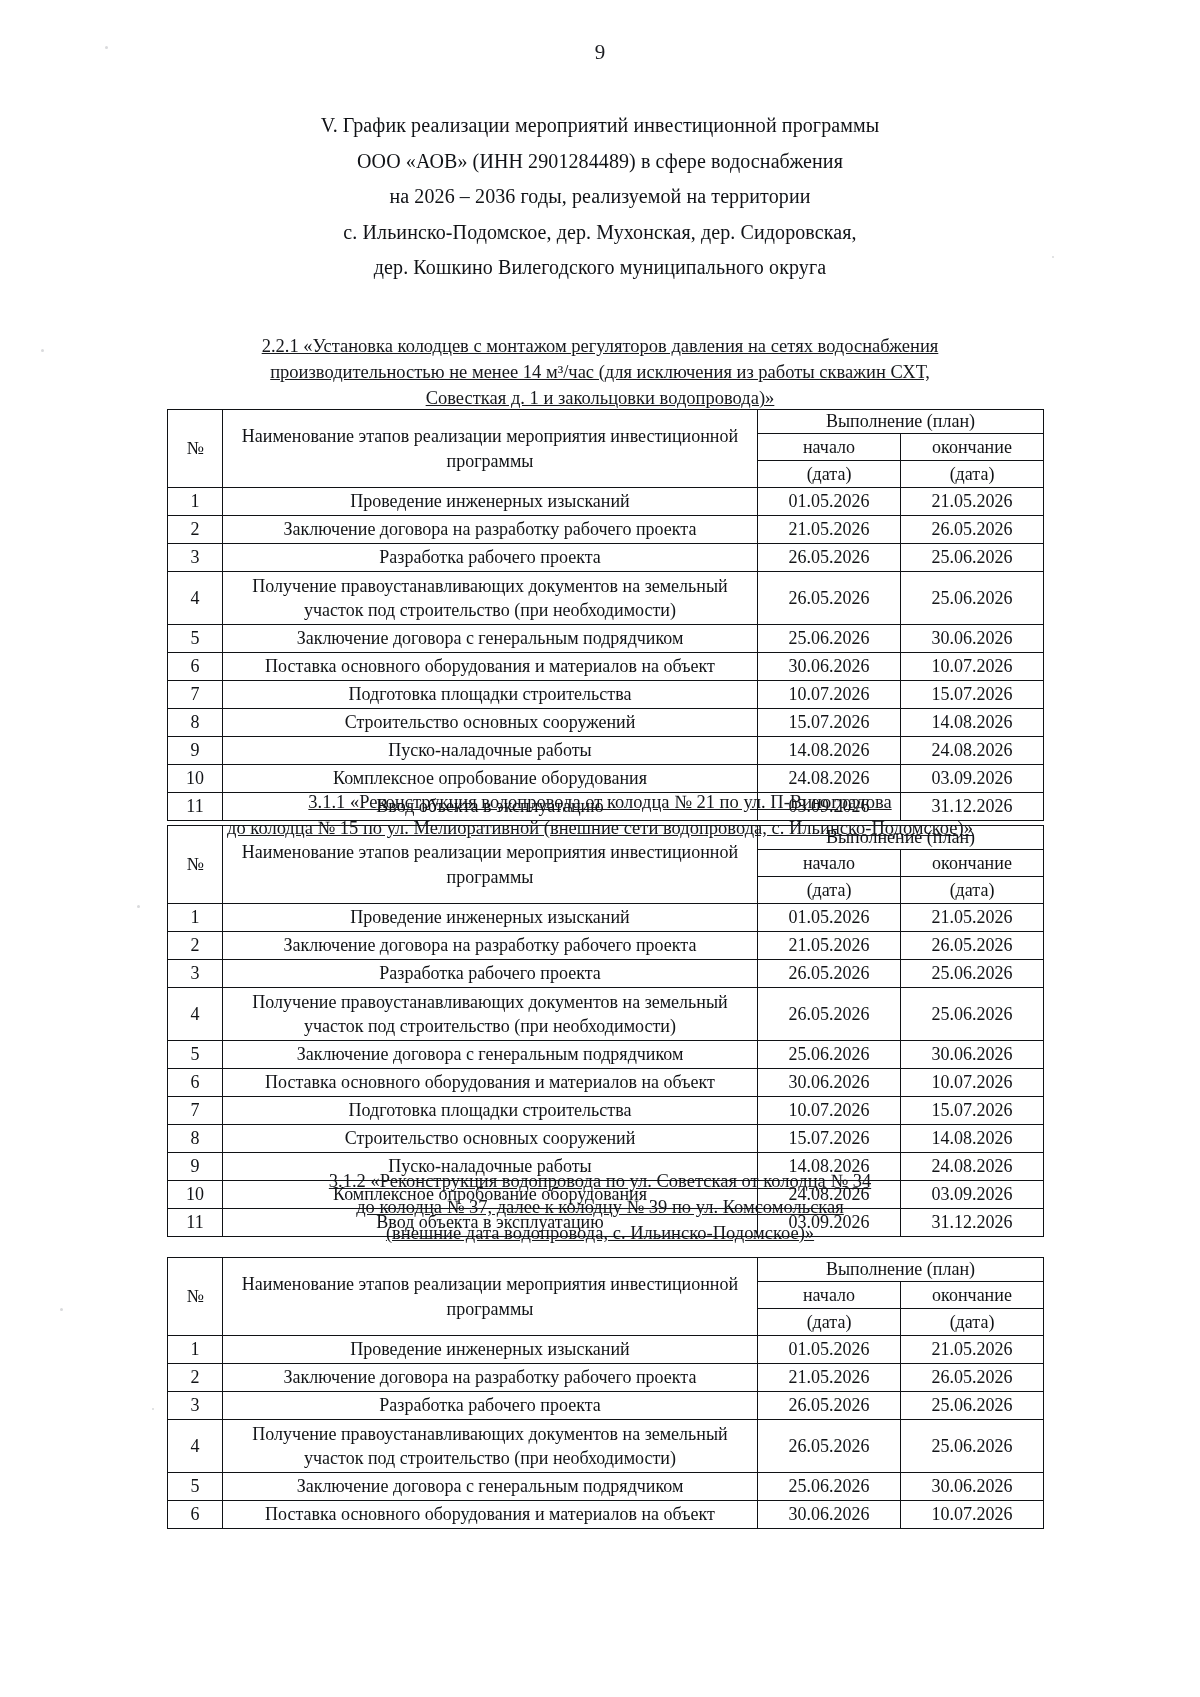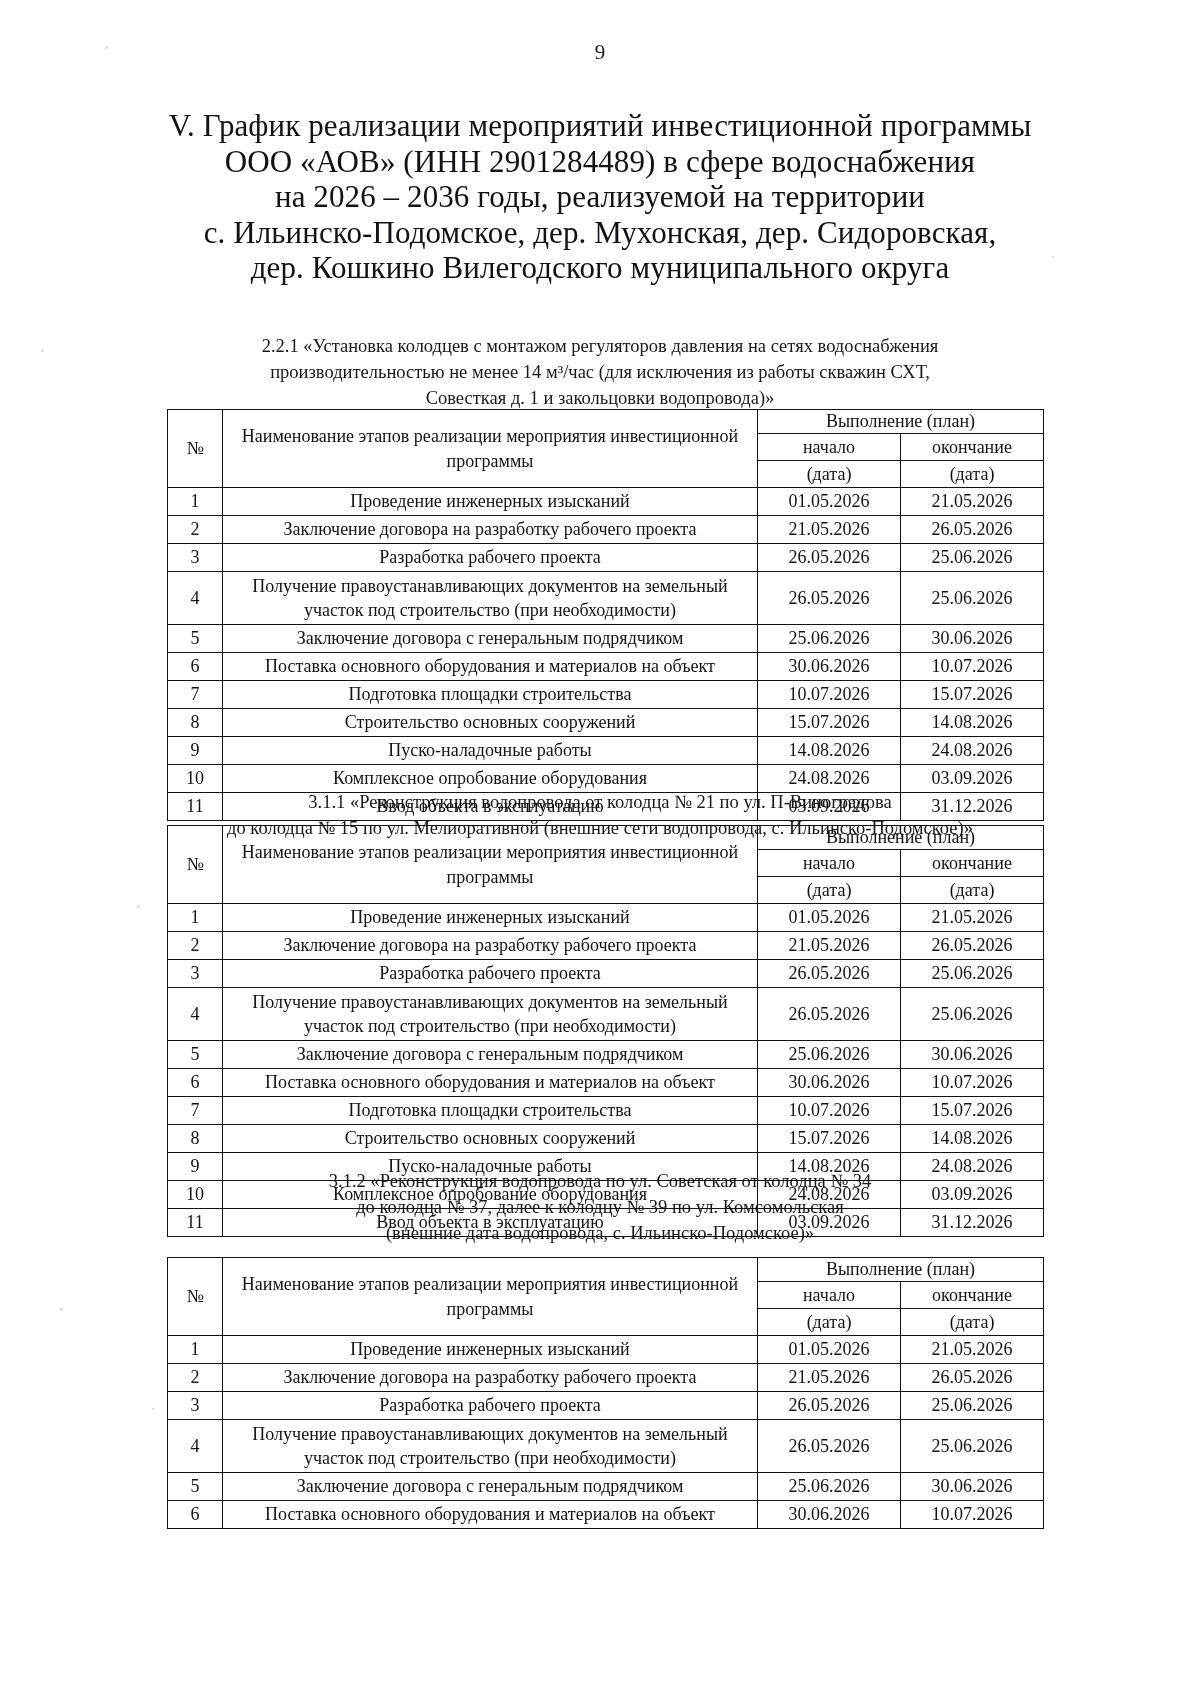--- a/index.html
+++ b/index.html
@@ -34,38 +34,38 @@
     color: #1a1c20;
   }
 
   
   .doc-title {
     position: absolute;
     top: 108px;
     left: 150px;
     width: 900px;
     text-align: center;
-    font-size: 31px;
+    font-size: 20px;
     line-height: 35.5px;
     color: #101216;
     letter-spacing: 0.1px;
   }
   .doc-title .tline { display: block; white-space: nowrap; }
 
   
   .section-caption {
     position: absolute;
     left: 150px;
     width: 900px;
     text-align: center;
     font-size: 18.5px;
     line-height: 26px;
     color: #16181c;
   }
-  .section-caption .cline { display: block; }
+  .section-caption .cline { display: block; text-decoration: underline; }
 
   
   table.schedule {
     position: absolute;
     border-collapse: collapse;
     table-layout: fixed;
     font-size: 18px;
     color: #111316;
   }
   table.schedule td,

